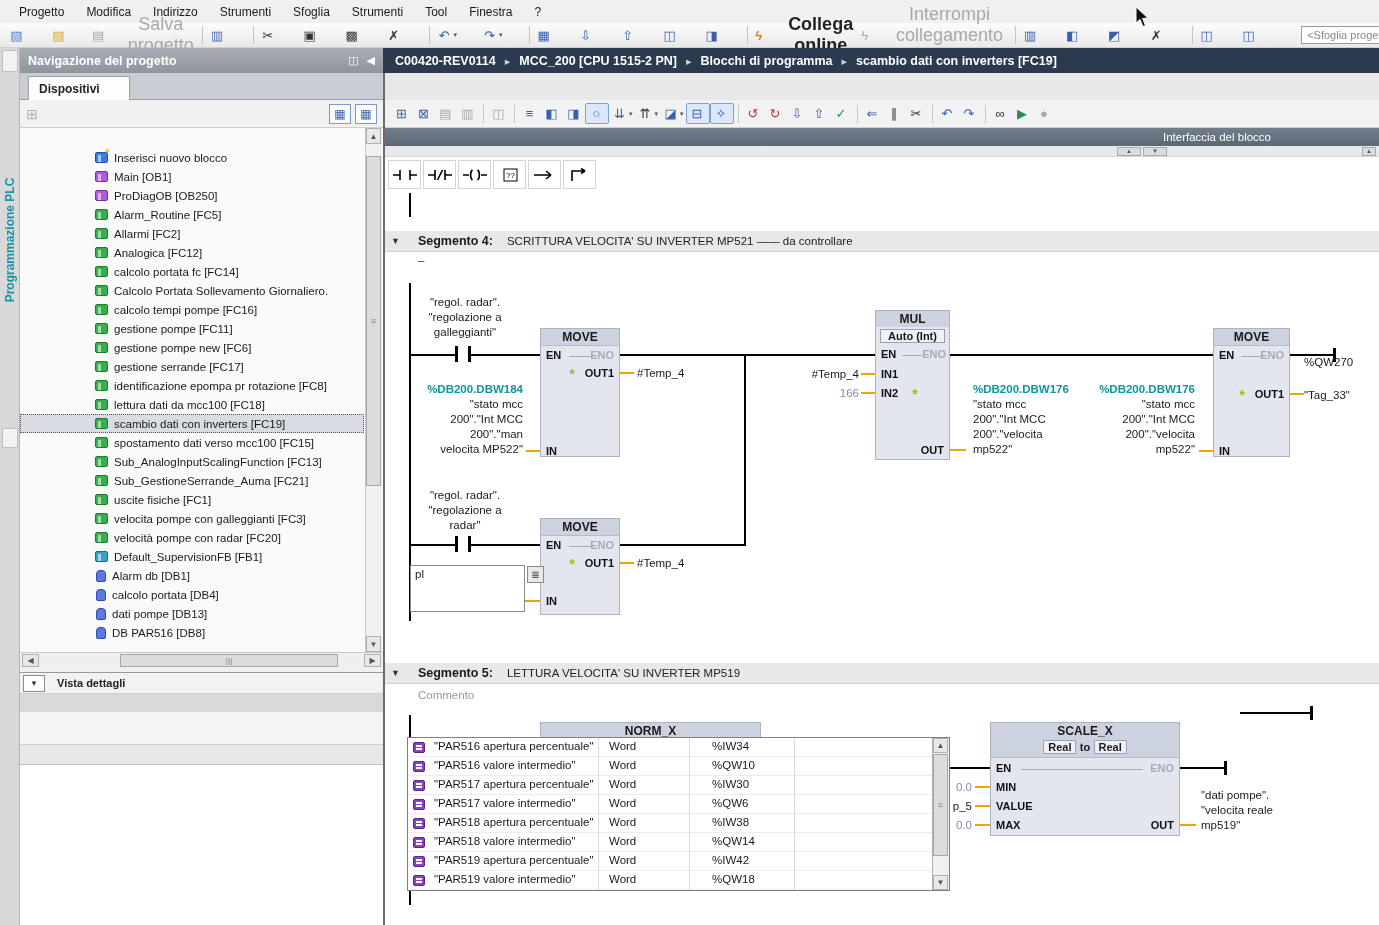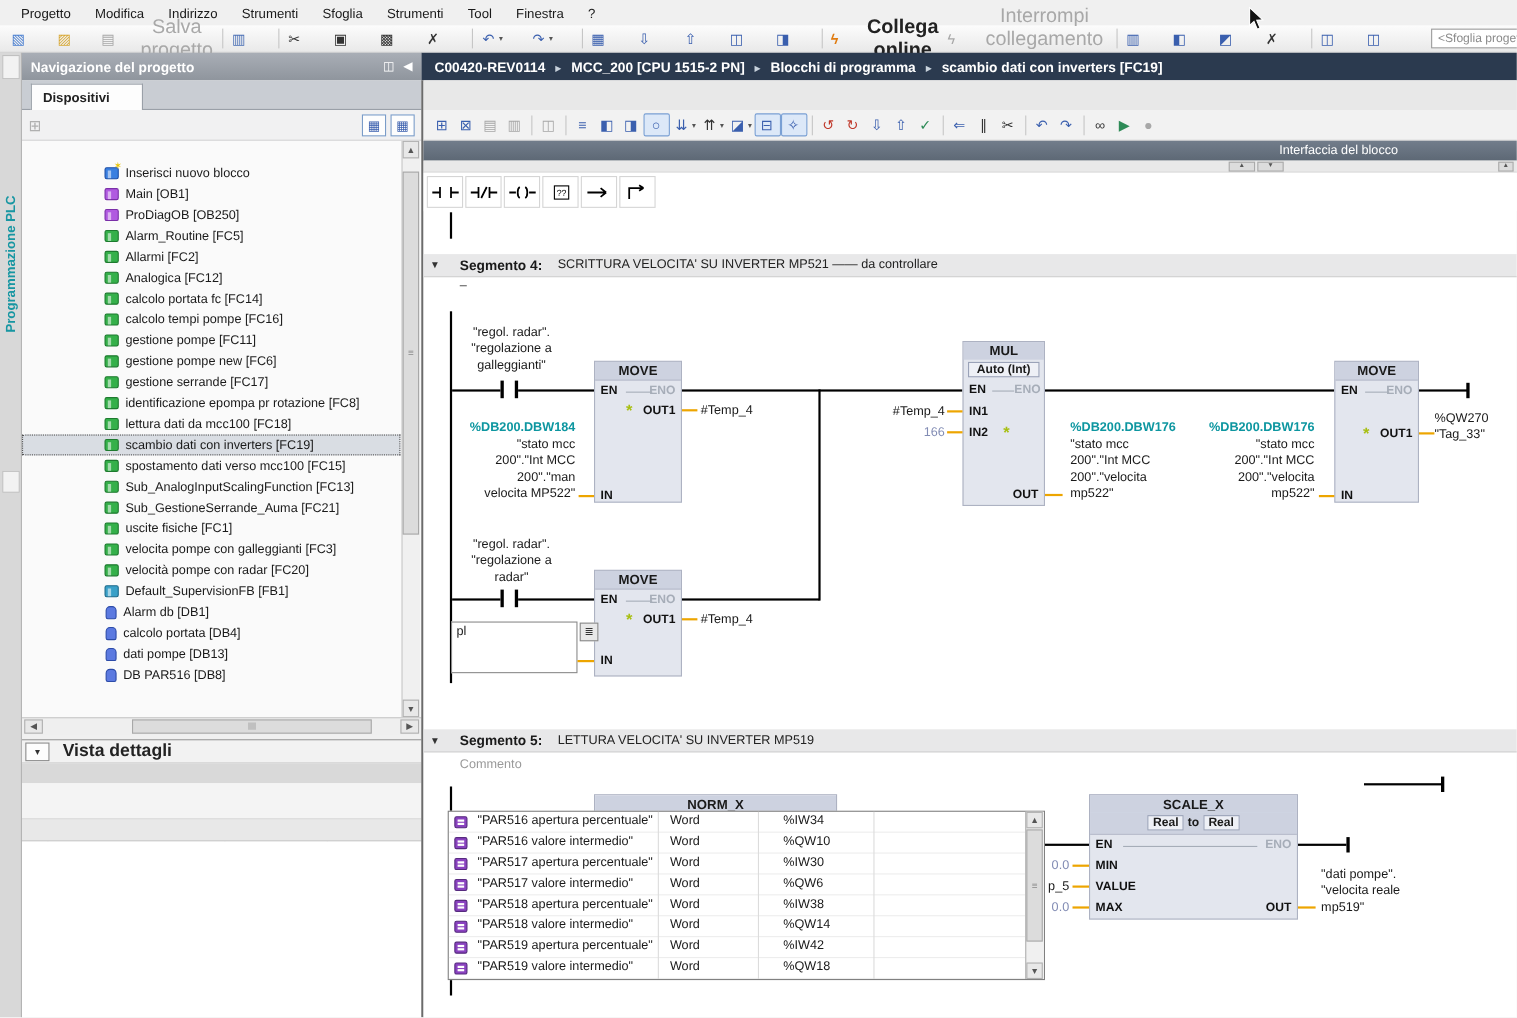--- a/index.html
+++ b/index.html
@@ -62,21 +62,21 @@
   
   .sb-btn { position:absolute; background:#e8e8e8; border:1px solid #b0b0b0; color:#555; font-size:8px; display:flex; align-items:center; justify-content:center; }
   .sb-thumb { position:absolute; background:#dcdcdc; border:1px solid #a8a8a8; display:flex; align-items:center; justify-content:center; color:#888; font-size:9px; }
   #tree-vsb { position:absolute; right:1px; top:0; width:17px; height:524px; background:#f0f0f0; border-left:1px solid #c8c8c8; }
   #hscroll { position:absolute; left:20px; top:652px; width:363px; height:16px; background:#efefef; border-top:1px solid #c8c8c8; }
 
   
   #details { position:absolute; left:20px; top:668px; width:363px; height:257px; background:#f0f0f0; }
   .dv-hdr { position:absolute; left:0; top:4px; width:363px; height:22px; background:#f2f2f2; border-top:1px solid #9a9a9a; border-bottom:1px solid #d0d0d0; display:flex; align-items:center; }
   .dv-chevron { width:22px; height:17px; border:1px solid #8a8a8a; background:#fdfdfd; margin-left:3px; display:flex; align-items:center; justify-content:center; font-size:9px; color:#333; }
-  .dv-title { font-weight:bold; font-size:16px; margin-left:12px; color:#222; }
+  .dv-title { font-weight:bold; font-size:11px; margin-left:12px; color:#222; }
   .dv-band1 { position:absolute; left:0; top:26px; width:363px; height:18px; background:#d9d9d9; }
   .dv-band2 { position:absolute; left:0; top:44px; width:363px; height:33px; background:#f4f4f4; border-bottom:1px solid #d0d0d0; }
   .dv-cols { position:absolute; left:0; top:77px; width:363px; height:20px; background:#e8e8e8; border-bottom:1px solid #c0c0c0; }
   .dv-col { position:absolute; top:0; height:20px; border-right:1px solid #c6c6c6; font-size:11.5px; color:#333; display:flex; align-items:center; padding-left:6px;margin-top:20px; }
   .dv-white { position:absolute; left:0; top:97px; width:363px; height:160px; background:#fff; }
 
   
   #splitter { position:absolute; left:383px; top:73px; width:2px; height:852px; background:#6b6b6b; }
   #ed-top { position:absolute; left:385px; top:73px; width:994px; height:27px; background:#e8e8e8; }
   #ed-toolbar { position:absolute; left:385px; top:100px; width:994px; height:28px; background:#f2f2f2; border-bottom:1px solid #cfcfcf; display:flex; align-items:center; padding-left:6px; }
@@ -397,20 +397,24 @@
         <div class="tree-row">
           <span class="blk-icon fc"></span>
           <span>Analogica [FC12]</span>
         </div>
 
         <div class="tree-row">
           <span class="blk-icon fc"></span>
           <span>calcolo portata fc [FC14]</span>
         </div>
 
+        <div class="tree-row">
+          <span class="blk-icon fc"></span>
+          <span>Calcolo Portata Sollevamento Giornaliero.</span>
+        </div>
 
         <div class="tree-row">
           <span class="blk-icon fc"></span>
           <span>calcolo tempi pompe [FC16]</span>
         </div>
 
         <div class="tree-row">
           <span class="blk-icon fc"></span>
           <span>gestione pompe [FC11]</span>
         </div>
@@ -806,21 +810,21 @@
     <div class="fbox" style="left:828px;top:171px;width:77px;height:129px;">
       <div class="hdr">MOVE</div>
       <span class="pin" style="left:5px;top:20px;">EN</span>
       <i class="gdash" style="left:27px;top:27px;width:22px;"></i>
       <span class="pin gray" style="right:5px;top:20px;">ENO</span>
       <span class="star" style="right:44px;top:61px;"></span>
       <span class="pin" style="right:5px;top:59px;">OUT1</span>
       <span class="pin" style="left:5px;top:116px;">IN</span>
     </div>
     <i class="stub" style="left:905px;top:236px;width:14px;"></i>
-    <div class="oplab addr" style="left:919px;top:217px;">%QW270</div>
+    <div class="oplab addr" style="left:919px;top:198px;">%QW270</div>
     <div class="oplab" style="left:919px;top:231px;">"Tag_33"</div>
     <i class="stub" style="left:814px;top:293px;width:14px;"></i>
     <div class="oplab r" style="left:700px;top:225px;width:110px;">
       <div class="addr">%DB200.DBW176</div>
       <span><div>"stato mcc</div><div>200"."Int MCC</div><div>200"."velocita</div><div>mp522"</div></span>
     </div>
 
     <i class="wh" style="left:26px;top:387px;width:44px;"></i>
     <i class="cbar" style="left:70px;top:379px;"></i>
     <i class="cbar" style="left:83px;top:379px;"></i>

